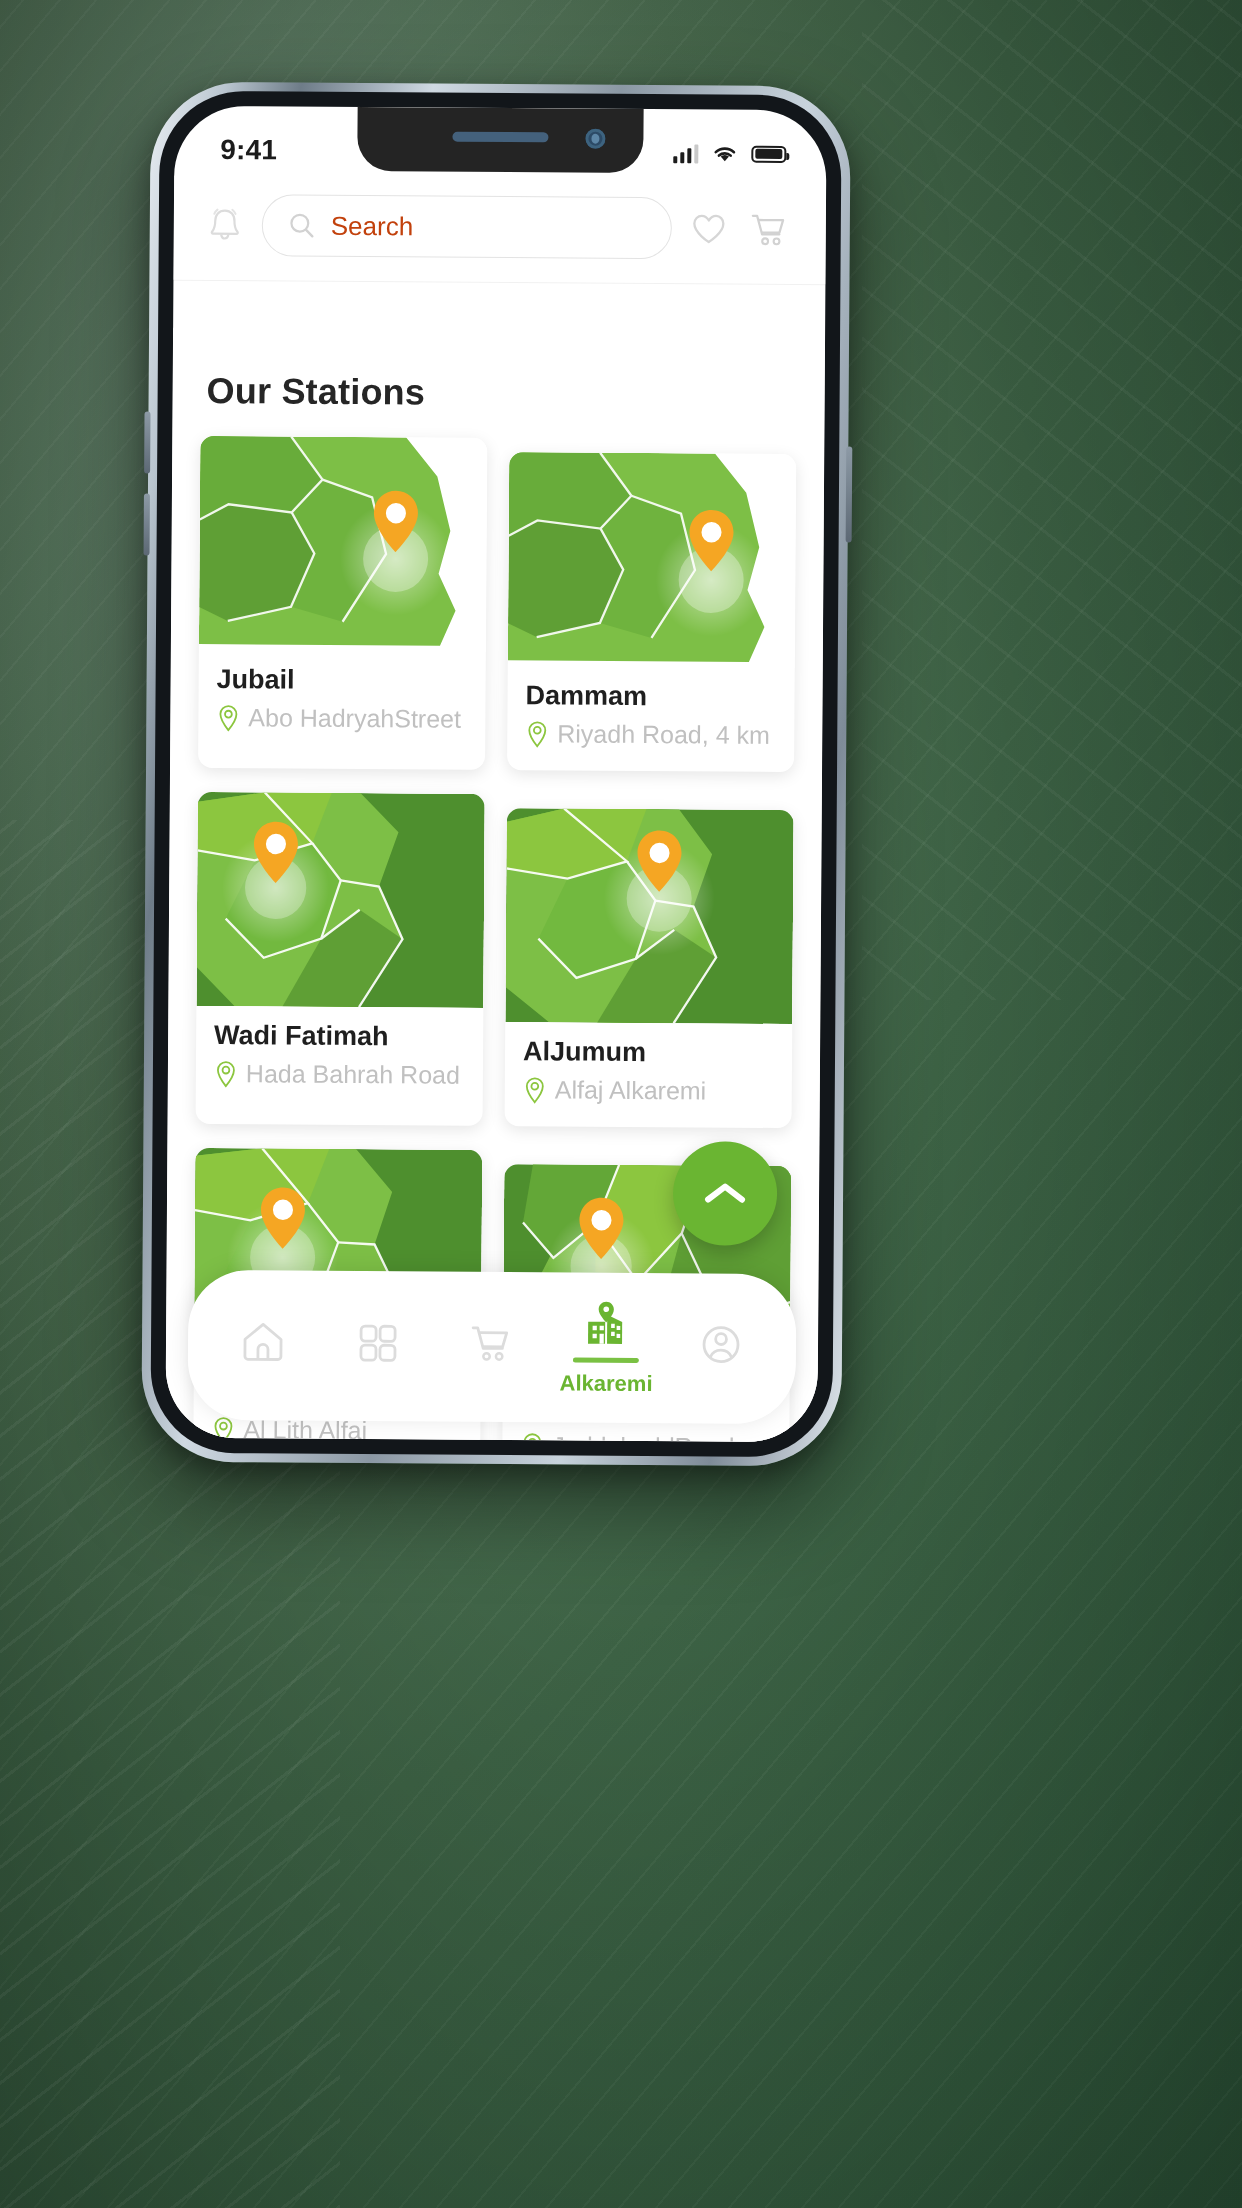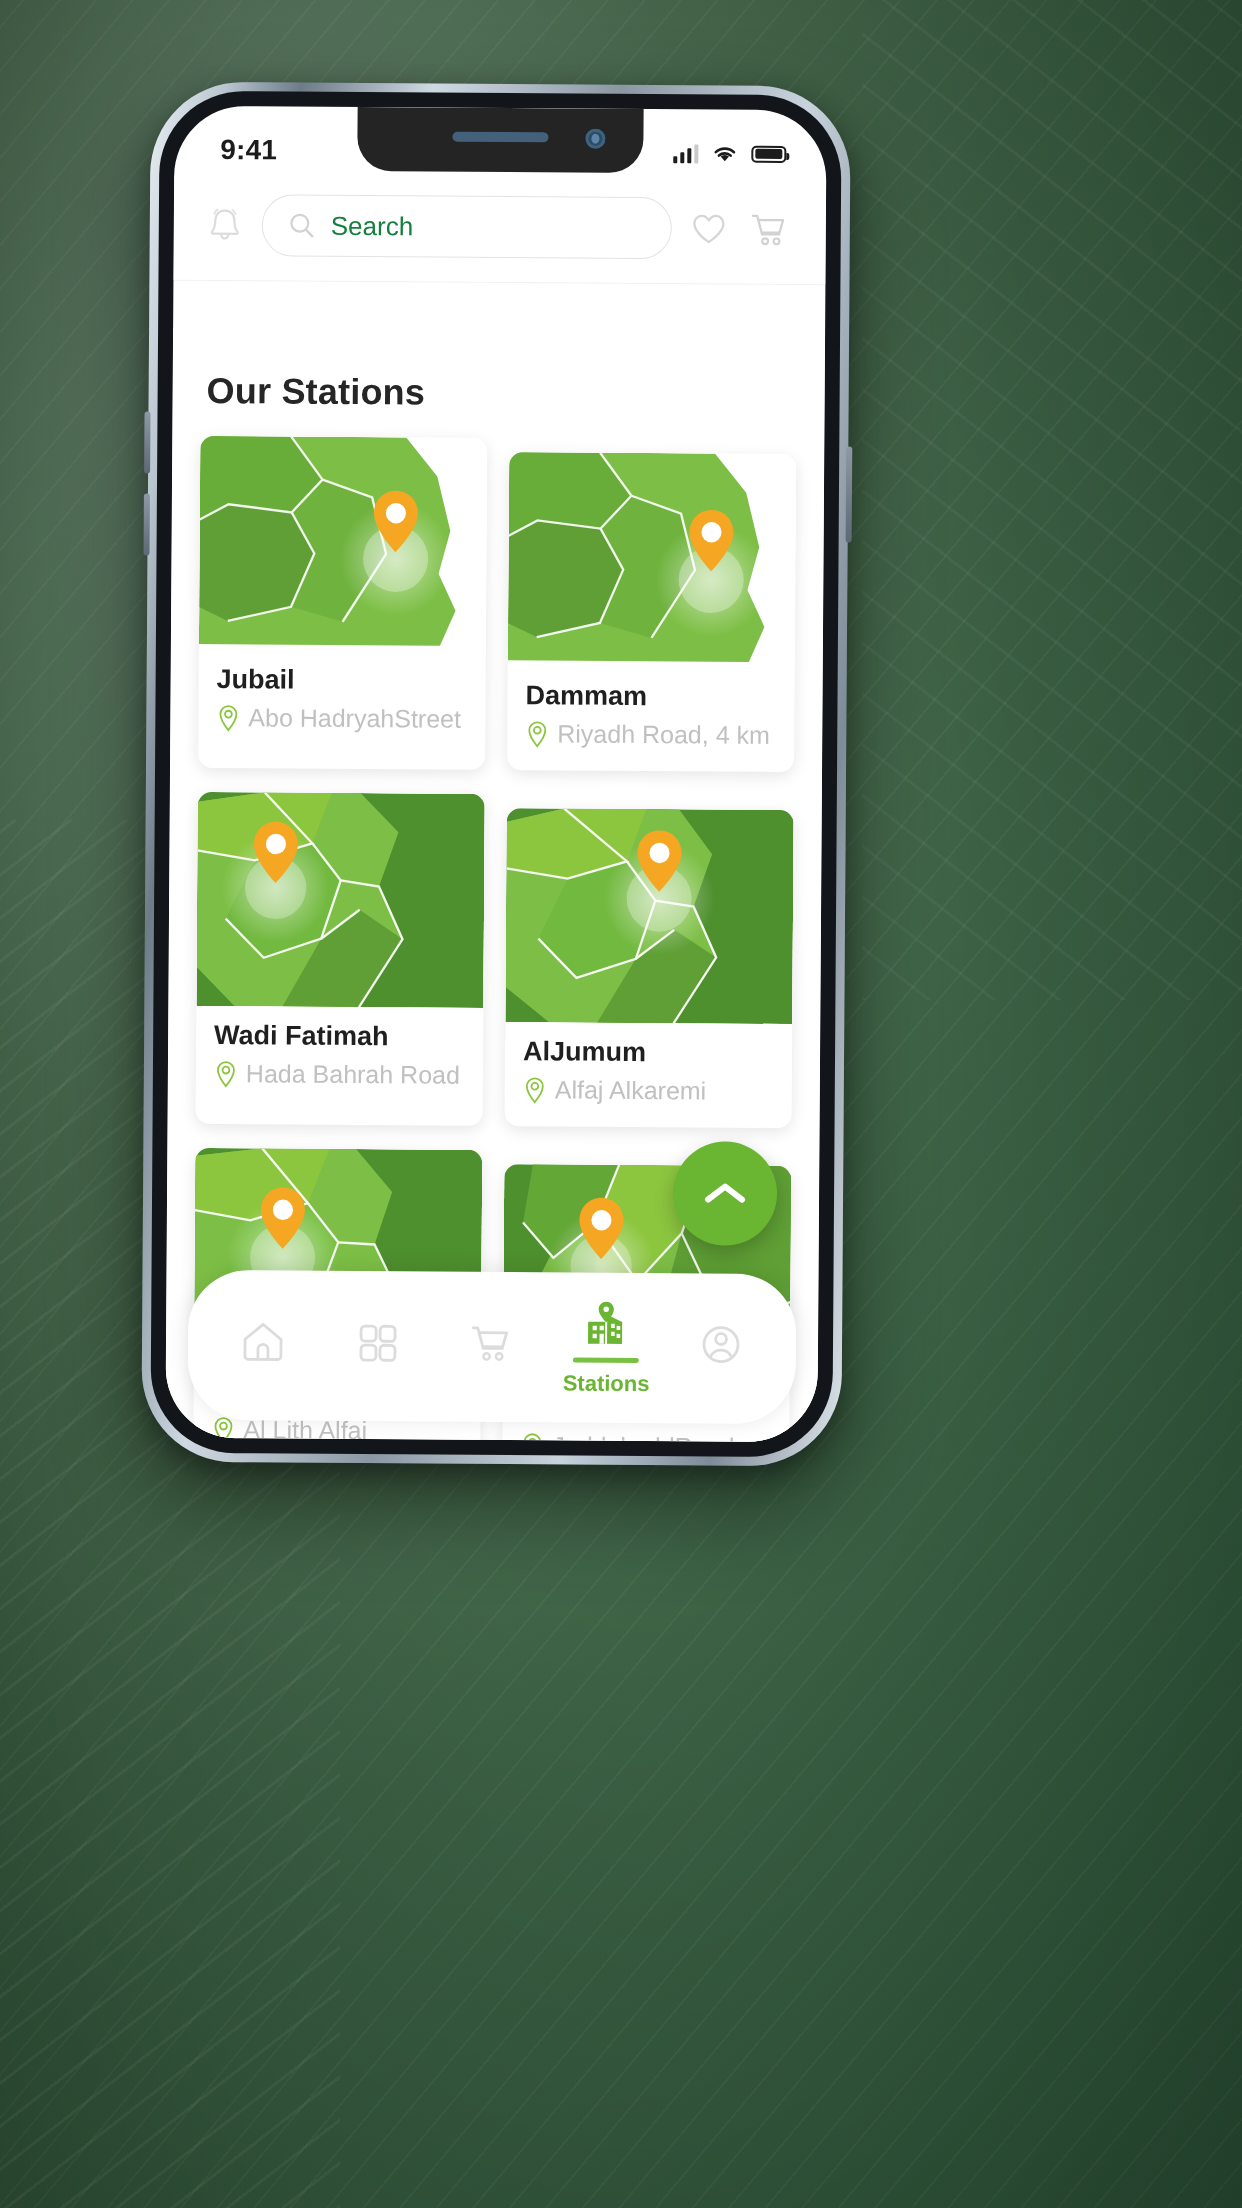--- a/index.html
+++ b/index.html
@@ -114,21 +114,21 @@
     box-shadow:0 1px 0 rgba(0,0,0,0.055);
     position:relative; z-index:5;
   }
   .icon-btn{ flex:0 0 auto; display:flex; align-items:center; justify-content:center; }
   .searchbox{
     flex:1 1 auto; height:62px;
     border:1.6px solid #e3e3e3; border-radius:34px;
     display:flex; align-items:center; gap:14px; padding:0 24px;
     background:#fff;
   }
-  .search-ph{ font-size:26px; color:#15803d; }
+  .search-ph{ font-size:26px; color:#c2410c; }
 
   
   .content{
     position:absolute; left:0; right:0; top:222px; bottom:0;
     background:#fff; overflow:hidden;
   }
   .page-title{
     font-size:36px; font-weight:700; color:#262626;
     padding:42px 0 24px 34px; letter-spacing:.2px;
   }
@@ -526,21 +526,21 @@
                 <rect x="14.5" y="26" width="4.2" height="4.6" fill="#fff"></rect>
                 <rect x="21.5" y="26" width="4.2" height="4.6" fill="#fff"></rect>
                 <rect x="14.5" y="34" width="4.2" height="4.6" fill="#fff"></rect>
                 <rect x="21.5" y="34" width="4.2" height="10" fill="#fff"></rect>
                 <rect x="33" y="24" width="3.6" height="4.2" fill="#fff"></rect>
                 <rect x="38.5" y="26" width="3.6" height="4.2" fill="#fff"></rect>
                 <rect x="33" y="32" width="3.6" height="4.2" fill="#fff"></rect>
                 <rect x="38.5" y="34" width="3.6" height="4.2" fill="#fff"></rect>
               </svg>
               <div class="nav-active-bar"></div>
-              <span class="nav-label">Stations</span>
+              <span class="nav-label">Alkaremi</span>
             </div>
 
             <div class="nav-item">
               <svg width="52" height="50" viewBox="0 0 52 50">
                 <circle cx="26" cy="25" r="17" fill="none" stroke="#dcdcdc" stroke-width="2.8"></circle>
                 <circle cx="26" cy="19.5" r="5.4" fill="none" stroke="#dcdcdc" stroke-width="2.8"></circle>
                 <path d="M15.4 37.5a11.6 11.6 0 0 1 21.2 0" fill="none" stroke="#dcdcdc" stroke-width="2.8" stroke-linecap="round"></path>
               </svg>
               <span class="nav-label" style="visibility:hidden"></span>
             </div>

